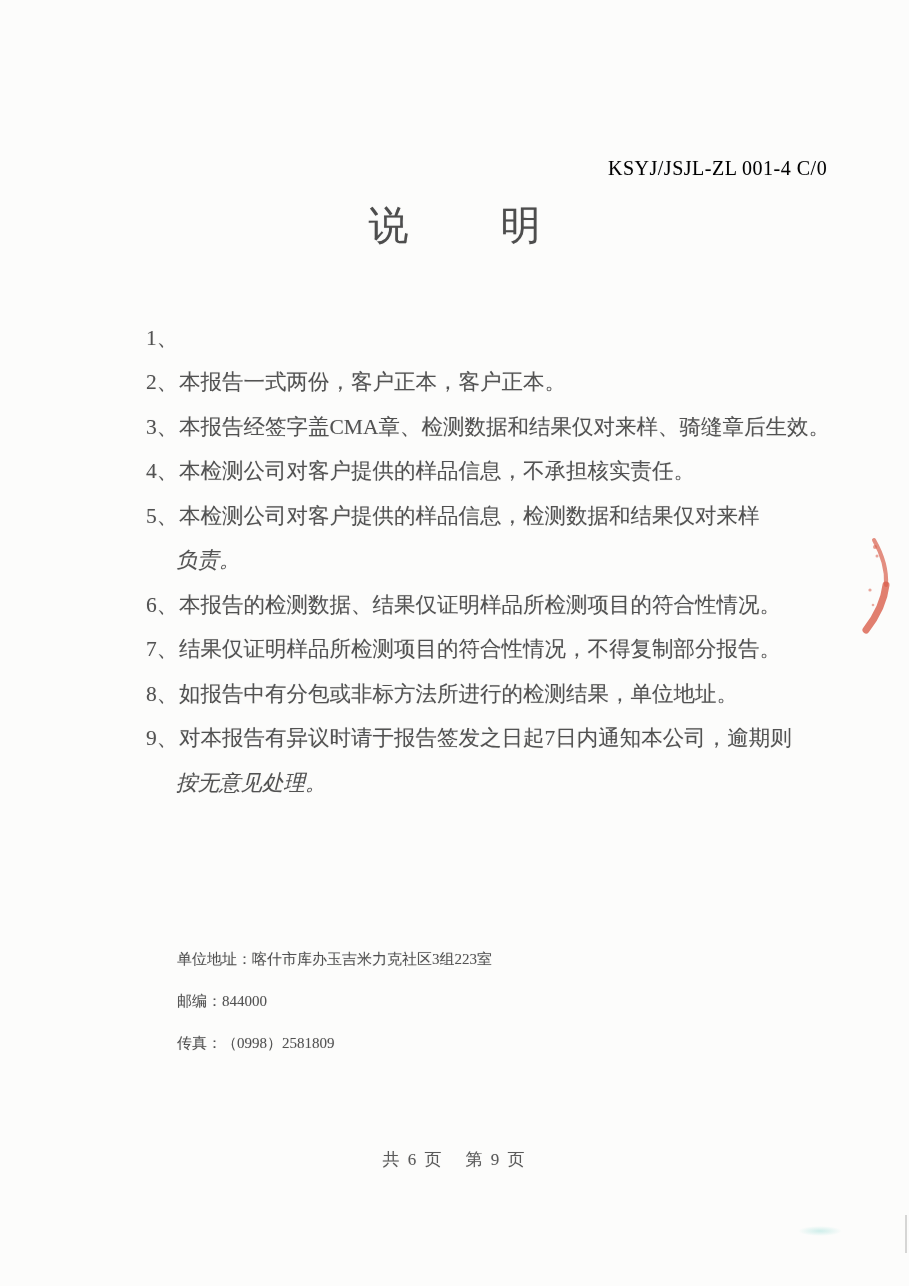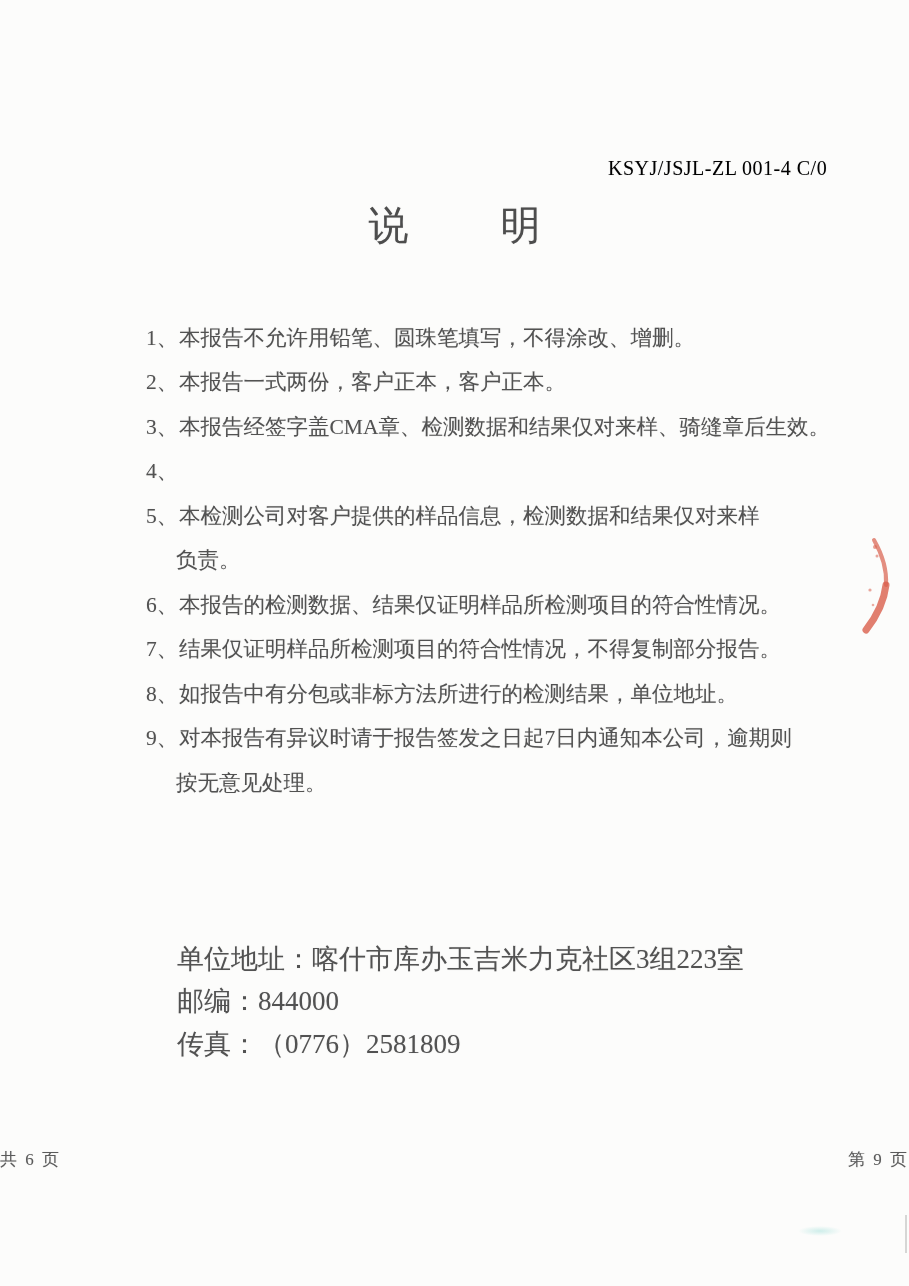--- a/index.html
+++ b/index.html
@@ -24,30 +24,30 @@
     font-size:40px;color:#4d4d4d;
     text-shadow:0 0 1px rgba(110,110,110,.35);
   }
   .notes{
     position:absolute;left:146px;top:315px;width:740px;
     font-size:21.5px;color:#525252;
     text-shadow:0 0 1px rgba(110,110,110,.3);
   }
   .line{height:44.5px;display:flex;align-items:center;white-space:nowrap;}
   .num{display:inline-block;width:33px;flex:0 0 33px;}
-  .cont{padding-left:30px;}
+  .cont{padding-left:30px;font-style:italic;}
   .contact{
     position:absolute;left:177px;top:938px;
-    font-size:27px;color:#525252;
+    font-size:15px;color:#525252;
     text-shadow:0 0 1px rgba(110,110,110,.3);
   }
   .contact .cline{height:42.3px;display:flex;align-items:center;white-space:nowrap;}
   .page-footer{
     position:absolute;left:0;right:0;top:1148px;
-    display:flex;justify-content:space-between;gap:22px;
+    display:flex;justify-content:center;gap:22px;
     font-size:17px;letter-spacing:2px;color:#5a5a5a;
     text-shadow:0 0 1px rgba(110,110,110,.3);
   }
   .seal-mark{position:absolute;left:858px;top:530px;width:40px;height:105px;}
   .cyan-smudge{
     position:absolute;left:798px;top:1226px;width:44px;height:10px;
     background:radial-gradient(ellipse at center, rgba(150,220,213,.45), rgba(150,220,213,0) 70%);
   }
   .edge-line{
     position:absolute;right:2px;top:1215px;width:2px;height:38px;
@@ -62,32 +62,32 @@
   <div class="doc-code">KSYJ/JSJL-ZL 001-4 C/0</div>
 
   <div class="doc-title">
     <span>说</span>
     <span>明</span>
   </div>
 
   <div class="notes">
     <div class="line">
       <span class="num">1、</span>
-      <span class="txt">本报告不允许用铅笔、圆珠笔填写，不得涂改、增删。</span>
     </div>
     <div class="line">
       <span class="num">2、</span>
       <span class="txt">本报告一式两份，客户正本，客户正本。</span>
     </div>
     <div class="line">
       <span class="num">3、</span>
       <span class="txt">本报告经签字盖CMA章、检测数据和结果仅对来样、骑缝章后生效。</span>
     </div>
     <div class="line">
       <span class="num">4、</span>
+      <span class="txt">本检测公司对客户提供的样品信息，不承担核实责任。</span>
     </div>
     <div class="line">
       <span class="num">5、</span>
       <span class="txt">本检测公司对客户提供的样品信息，检测数据和结果仅对来样</span>
     </div>
     <div class="line cont">
       <span class="txt">负责。</span>
     </div>
     <div class="line">
       <span class="num">6、</span>
@@ -106,21 +106,21 @@
       <span class="txt">对本报告有异议时请于报告签发之日起7日内通知本公司，逾期则</span>
     </div>
     <div class="line cont">
       <span class="txt">按无意见处理。</span>
     </div>
   </div>
 
   <div class="contact">
     <div class="cline">单位地址：喀什市库办玉吉米力克社区3组223室</div>
     <div class="cline">邮编：844000</div>
-    <div class="cline">传真：（0776）2581809</div>
+    <div class="cline">传真：（0998）2581809</div>
   </div>
 
   <div class="page-footer">
     <span>共 6 页</span>
     <span>第 9 页</span>
   </div>
 
   <svg class="seal-mark" viewBox="0 0 40 105" xmlns="http://www.w3.org/2000/svg">
     <path d="M 16 10 C 24 24, 29 40, 28 55" fill="none" stroke="#d95f4c" stroke-width="4" stroke-linecap="round" opacity="0.7"></path>
     <path d="M 28 55 C 26 72, 19 86, 8 100" fill="none" stroke="#d95f4c" stroke-width="7" stroke-linecap="round" opacity="0.8"></path>

